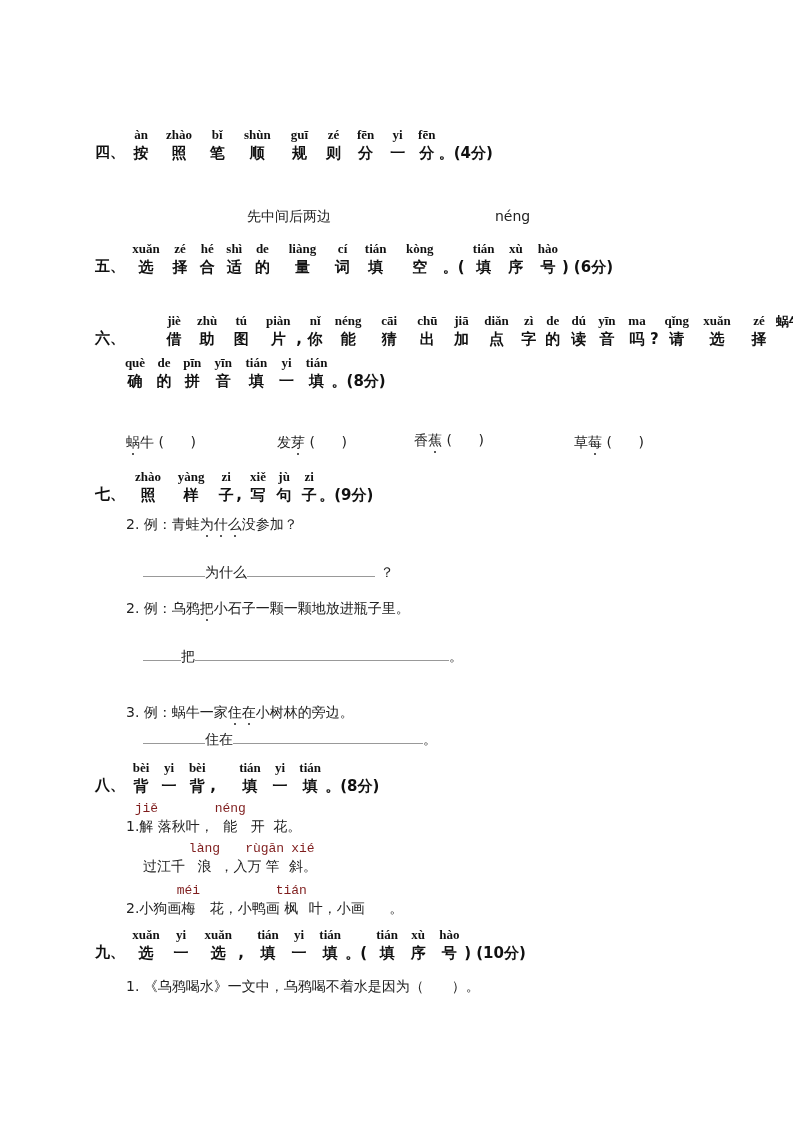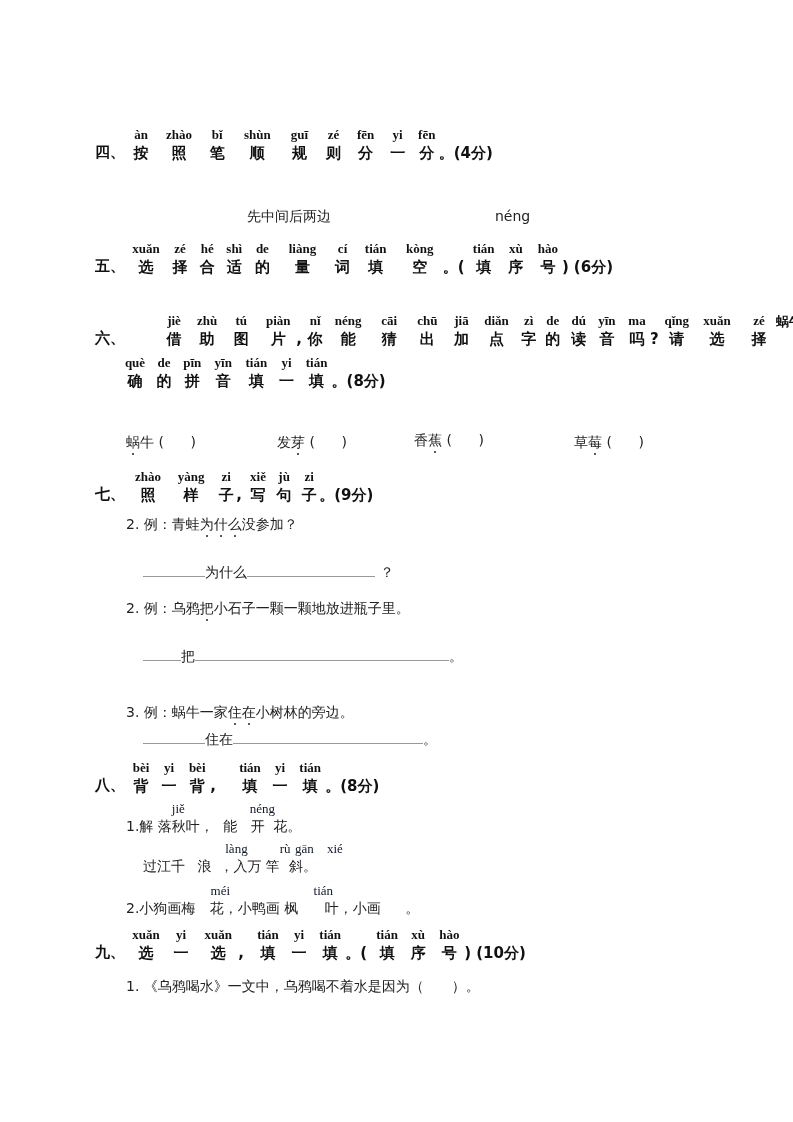--- a/index.html
+++ b/index.html
@@ -1,20 +1,20 @@
 <!DOCTYPE html>
 <html><head>
 <meta charset="utf-8">
 <style>
   html, body { margin:0; padding:0; background:#ffffff; }
   body { width:793px; height:1122px; position:relative; overflow:hidden;
          font-family:"DejaVu Sans", "Liberation Sans", sans-serif; color:#111; }
   .abs { position:absolute; white-space:nowrap; }
   .py { font-family:"Liberation Serif", "DejaVu Serif", serif; font-weight:bold; font-size:13px; color:#111; }
-  .py-light { font-family:Liberation Serif, serif; font-weight:normal; font-size:13px; color:#0f172a;margin-left:32px; }
+  .py-light { font-family:Liberation Mono, monospace; font-weight:normal; font-size:13px; color:#7f1d1d; }
   .hz-b { font-weight:bold; font-size:15px; color:#111; }
   .hz { font-size:14px; color:#222; }
   .ruby { display:inline-block; position:relative; text-align:center; }
   .ruby .rt { position:absolute; left:50%; transform:translateX(-50%); top:-17px; }
   .blank { display:inline-block; border-bottom:1px solid #999; height:14px; vertical-align:baseline; }
   .dot { position:relative; }
   .dot::after { content:""; position:absolute; left:50%; bottom:-5px; width:2px; height:2px;
                 background:#222; border-radius:50%; transform:translateX(-50%); }
 </style>
 </head>
@@ -161,21 +161,21 @@
 </div>
 <div class="abs hz" style="left:143px;top:858px;">
   <span>过江千</span>
   <span class="ruby" style="width:30px"><span class="rt py-light">làng</span><span>浪</span></span><span class="ruby"><span class="rt py-light" style="left:80%">rù</span><span>，入万</span></span><span class="ruby" style="width:22px"><span class="rt py-light">gān</span><span>竿</span></span>
   <span class="ruby" style="width:30px"><span class="rt py-light">xié</span><span>斜。</span></span>
 </div>
 <div class="abs hz" style="left:126px;top:900px;">
   <span>2.</span><span>小狗画</span><span class="ruby"><span class="rt py-light">méi</span><span>梅</span></span>
   <span style="margin-left:10px">花，小鸭画</span>
   <span class="ruby"><span class="rt py-light">tián</span><span>枫</span></span>
-  <span style="margin-left:22px">叶，小画</span>
+  <span style="margin-left:6px">叶，小画</span>
   <span style="margin-left:20px">。</span>
 </div>
 
 <div class="abs hz-b" style="left:95px;top:943px;">
   <span>九、</span>
 </div>
 <div class="abs" style="left:128px;top:943px;">
   <span class="ruby hz-b" style="width:36px"><span class="rt py">xuǎn</span><span>选</span></span>
   <span class="ruby hz-b" style="width:24px"><span class="rt py">yi</span><span>一</span></span>
   <span class="ruby hz-b" style="width:40px"><span class="rt py">xuǎn</span><span>选</span></span><span class="hz-b" style="margin-right:4px">,</span>

